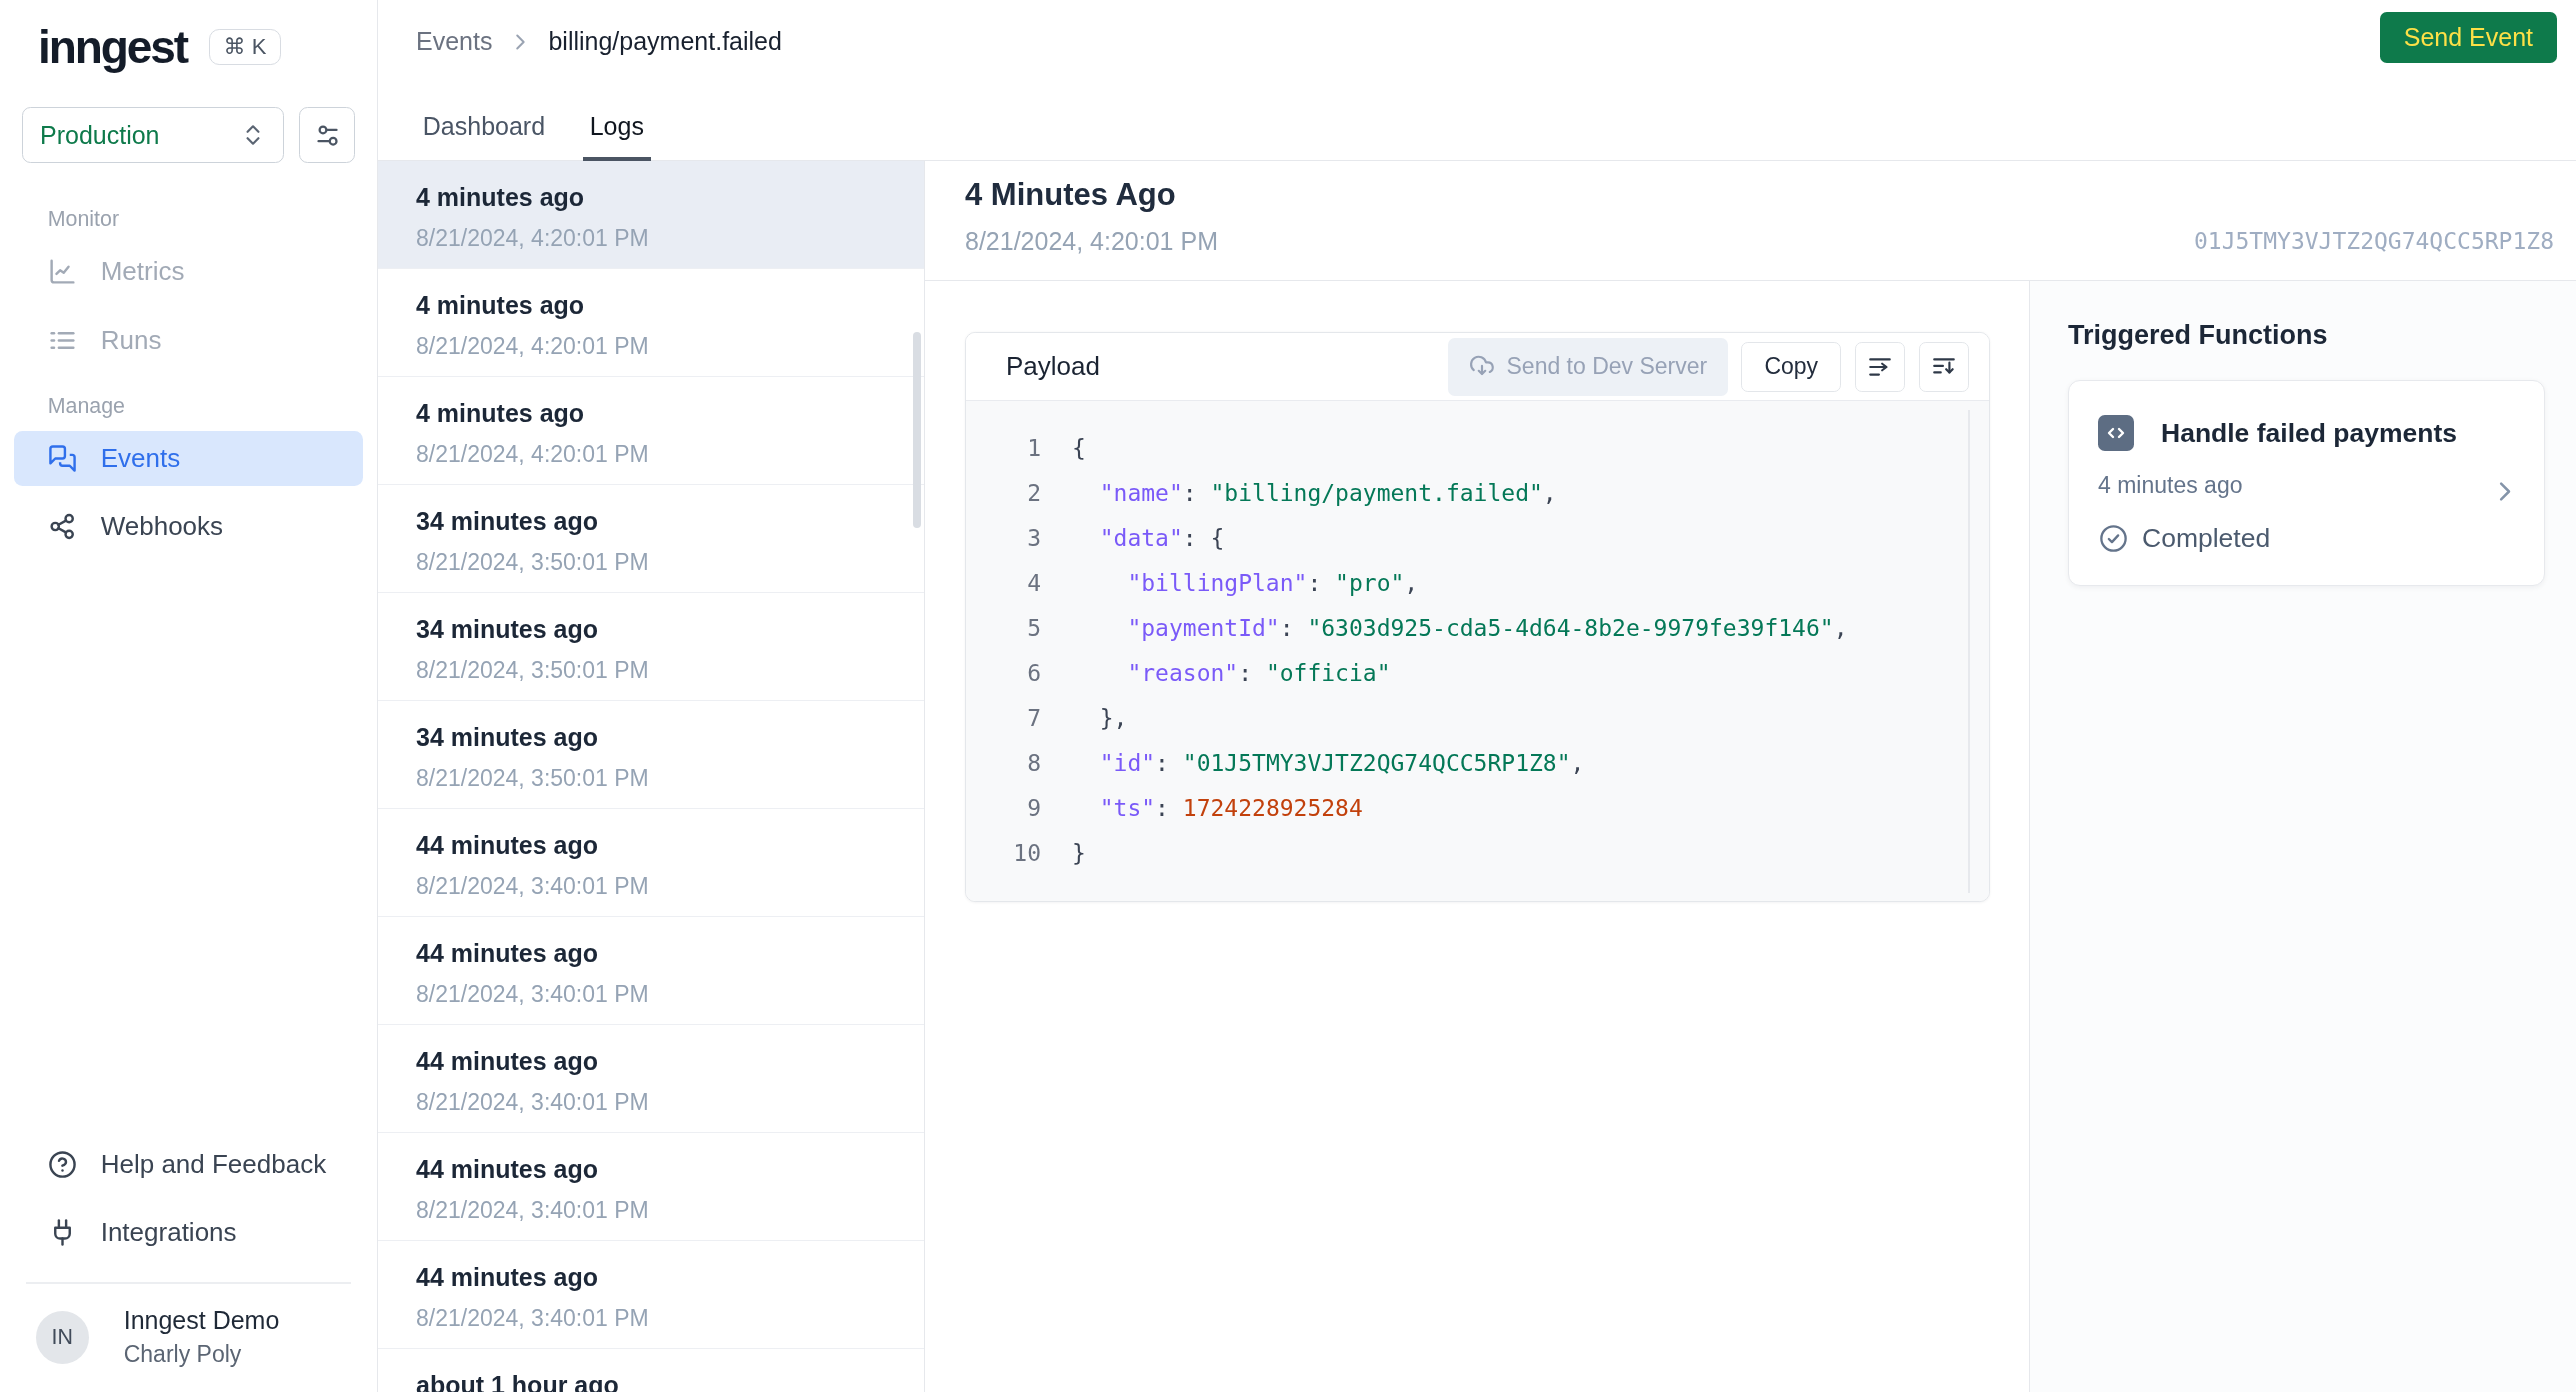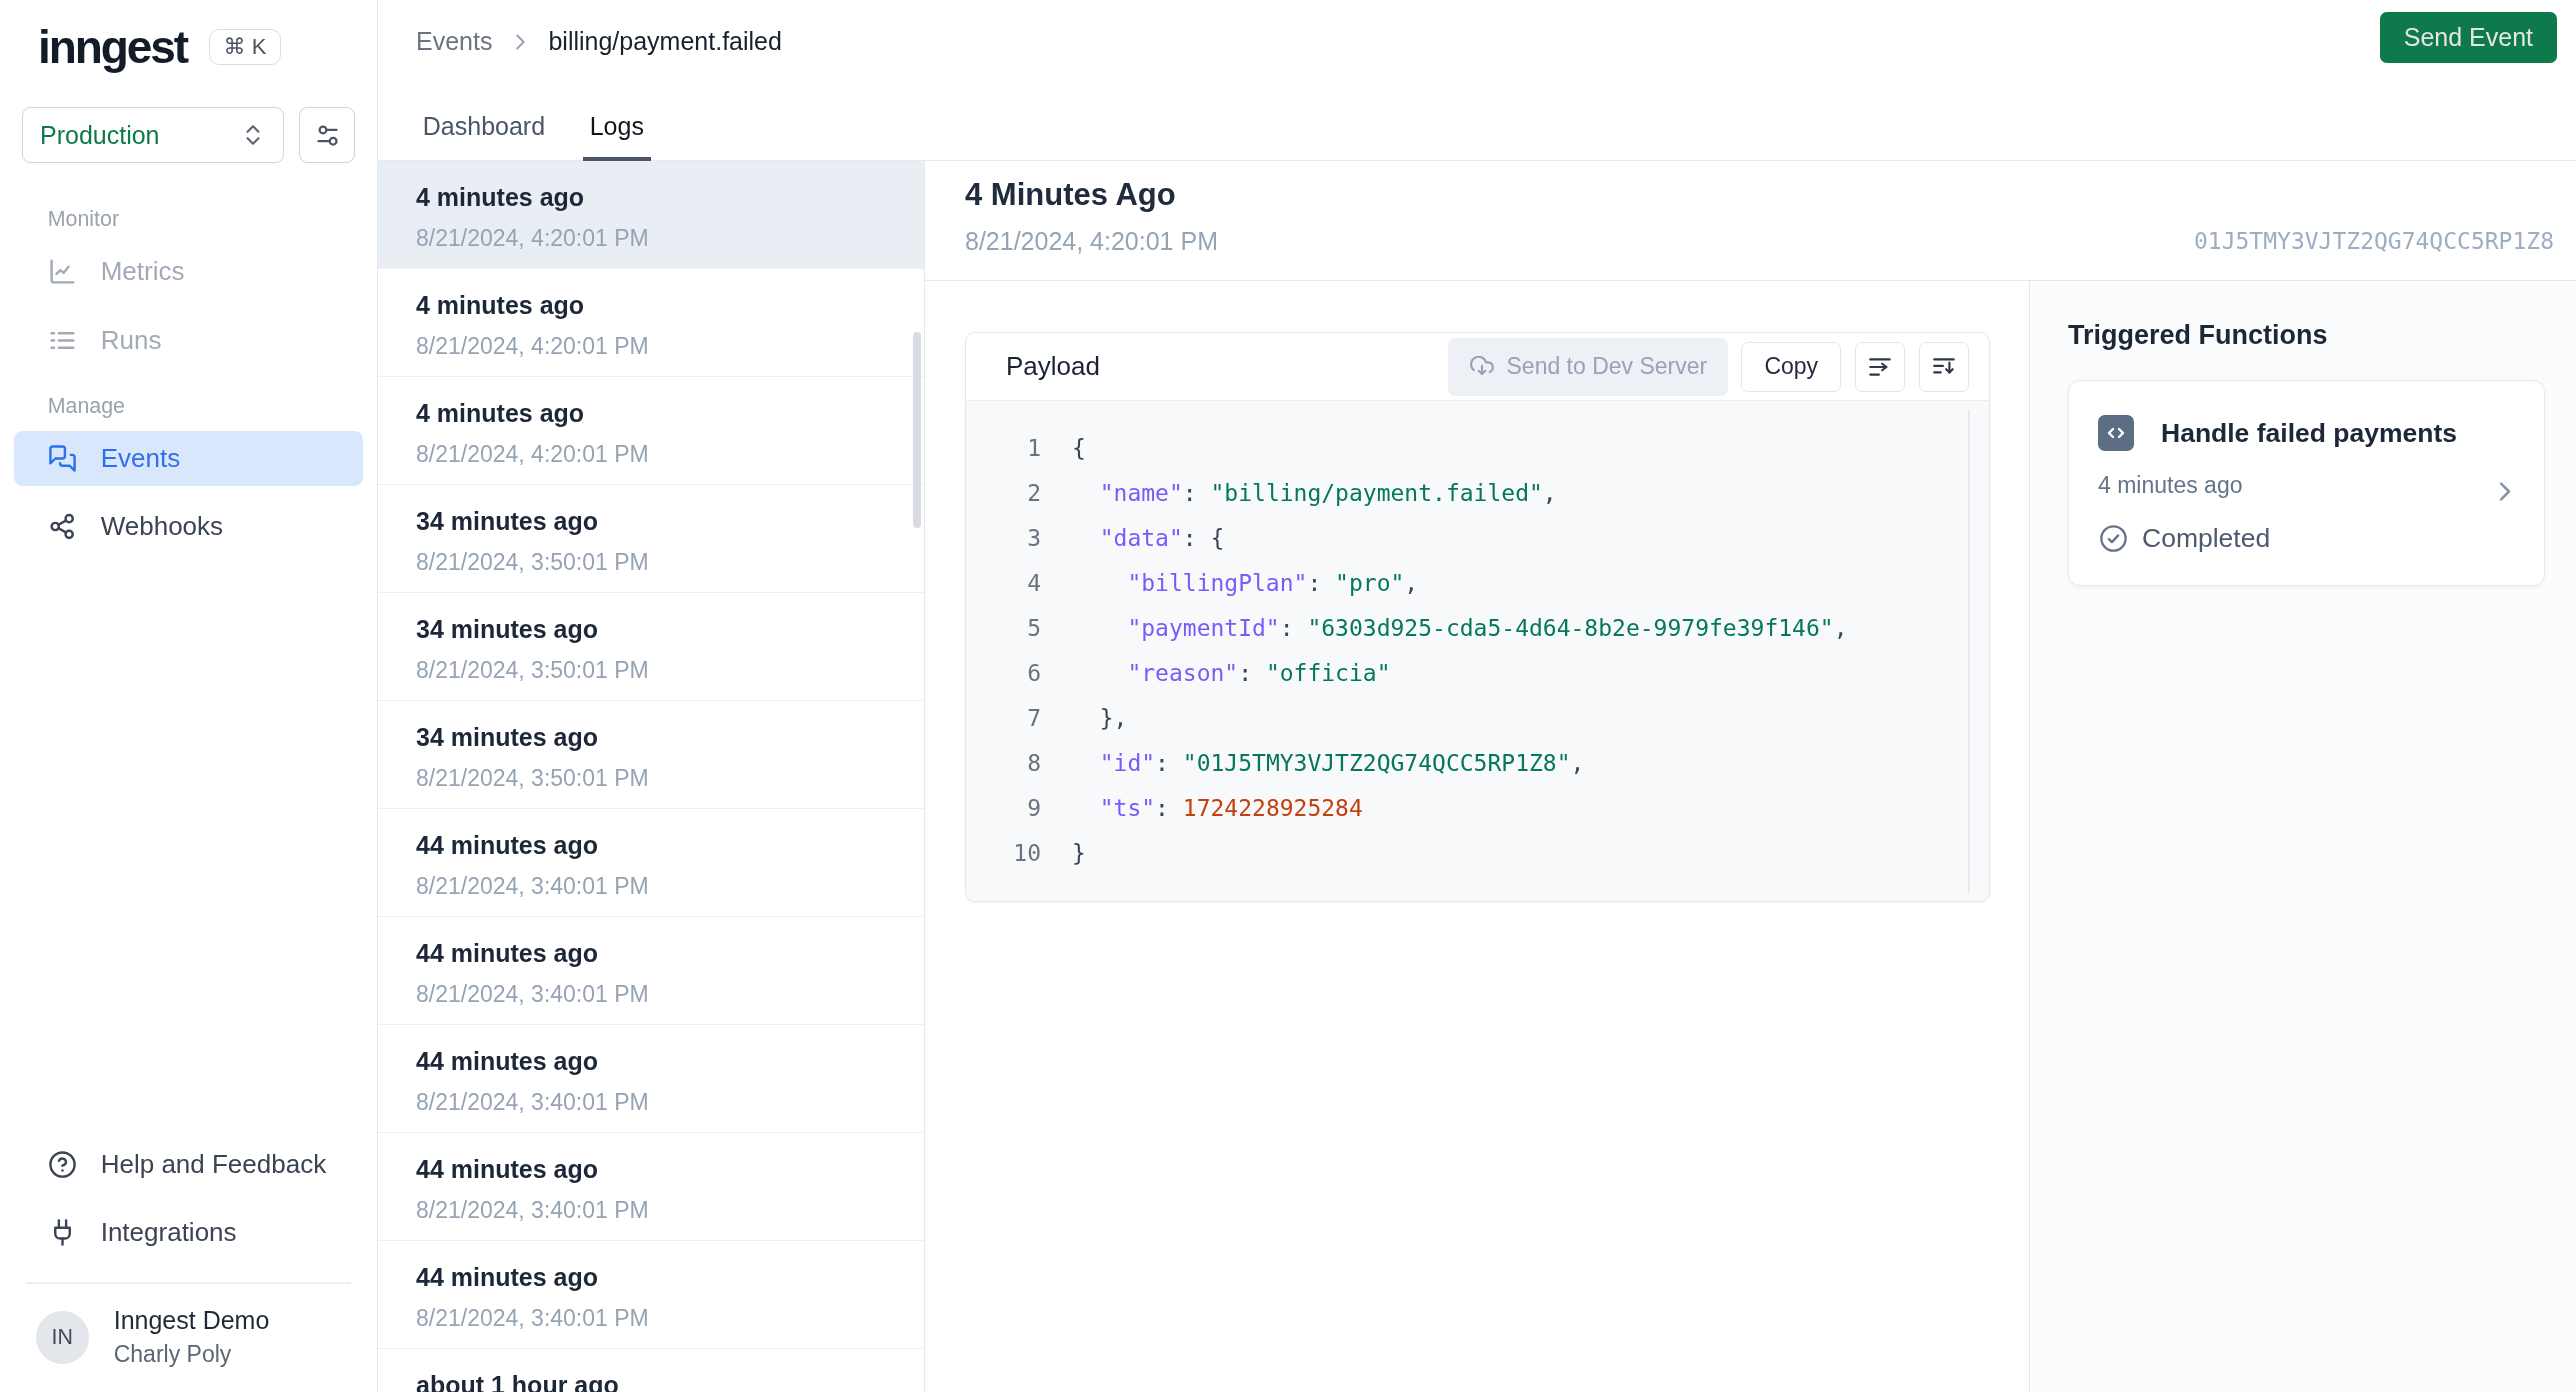--- a/index.html
+++ b/index.html
@@ -24,37 +24,37 @@
   .env-filter svg{width:27px;height:27px;}
   .nav{padding:44px 13.7px 0;flex:1;}
   .section-title{font-size:21.4px;color:#9aa2ae;padding:0 34px;margin:26px 0 12px;}
   .section-title.first{margin-top:0;}
   .nav-item{display:flex;align-items:center;gap:24px;height:55px;padding:0 34px;border-radius:8.5px;font-size:26px;color:#3a4452;margin-bottom:13.7px;cursor:pointer;}
   .nav-item svg{width:29px;height:29px;flex-shrink:0;}
   .nav-item.disabled{color:#a2aab6;}
   .nav-item.active{color:var(--blue);background:var(--blue-bg);}
   .sidebar-bottom{padding:0 13.7px;}
   .sidebar-divider{height:1.7px;background:#eceef1;margin:22px 12px 0;}
-  .user-row{display:flex;align-items:center;gap:25px;padding:22px 22px 24px;cursor:pointer;}
+  .user-row{display:flex;align-items:center;gap:35px;padding:22px 22px 24px;cursor:pointer;}
   .avatar{width:53px;height:53px;border-radius:50%;background:#e3e6ea;color:#414b5a;font-size:21.4px;display:flex;align-items:center;justify-content:center;flex-shrink:0;}
   .user-name{font-size:25px;color:#1f2937;margin-bottom:6px;}
   .user-sub{font-size:23px;color:#5b6573;}
 
   
   .main-col{flex:1;display:flex;flex-direction:column;min-width:0;}
   .topbar{position:relative;height:161px;flex-shrink:0;border-bottom:1.7px solid var(--border);padding:0 19px 0 38px;background:#fff;}
   .breadcrumb{display:flex;align-items:center;gap:17px;padding-top:27px;font-size:25px;}
   .breadcrumb .parent{color:#6b7280;cursor:pointer;}
   .breadcrumb .sep{color:#9aa3b2;display:flex;}
   .breadcrumb .sep svg{width:22px;height:22px;}
   .breadcrumb .current{color:#18202e;}
   .tabs{position:absolute;bottom:-1.7px;left:38px;display:flex;gap:31px;}
   .tab{padding:0 6.8px 15.4px;font-size:25px;color:#4a5565;border-bottom:5.1px solid transparent;cursor:pointer;}
   .tab.active{color:#10161f;border-bottom-color:#4b5563;}
-  .send-event{position:absolute;top:12px;right:19px;height:51px;padding:0 24px;background:var(--green);color:#e5e5e5;font-size:25px;border:none;border-radius:6.8px;cursor:pointer;}
+  .send-event{position:absolute;top:12px;right:19px;height:51px;padding:0 24px;background:var(--green);color:#fde047;font-size:25px;border:none;border-radius:6.8px;cursor:pointer;}
 
   .content-row{flex:1;display:flex;min-height:0;}
 
   
   .event-list{width:547px;flex-shrink:0;border-right:1.7px solid var(--border);position:relative;overflow:hidden;background:#fff;}
   .event-row{height:108px;padding:22px 0 0 38px;border-bottom:1.7px solid #edeff3;cursor:pointer;background:#fff;}
   .event-row.selected{background:var(--sel-bg);}
   .event-row-title{font-size:25px;font-weight:bold;color:#1c2737;margin-bottom:13px;}
   .event-row-ts{font-size:23px;color:var(--light);}
   .scroll-thumb{position:absolute;right:2.6px;top:171px;width:8.5px;height:196px;border-radius:5.1px;background:#d9dde3;cursor:pointer;}

